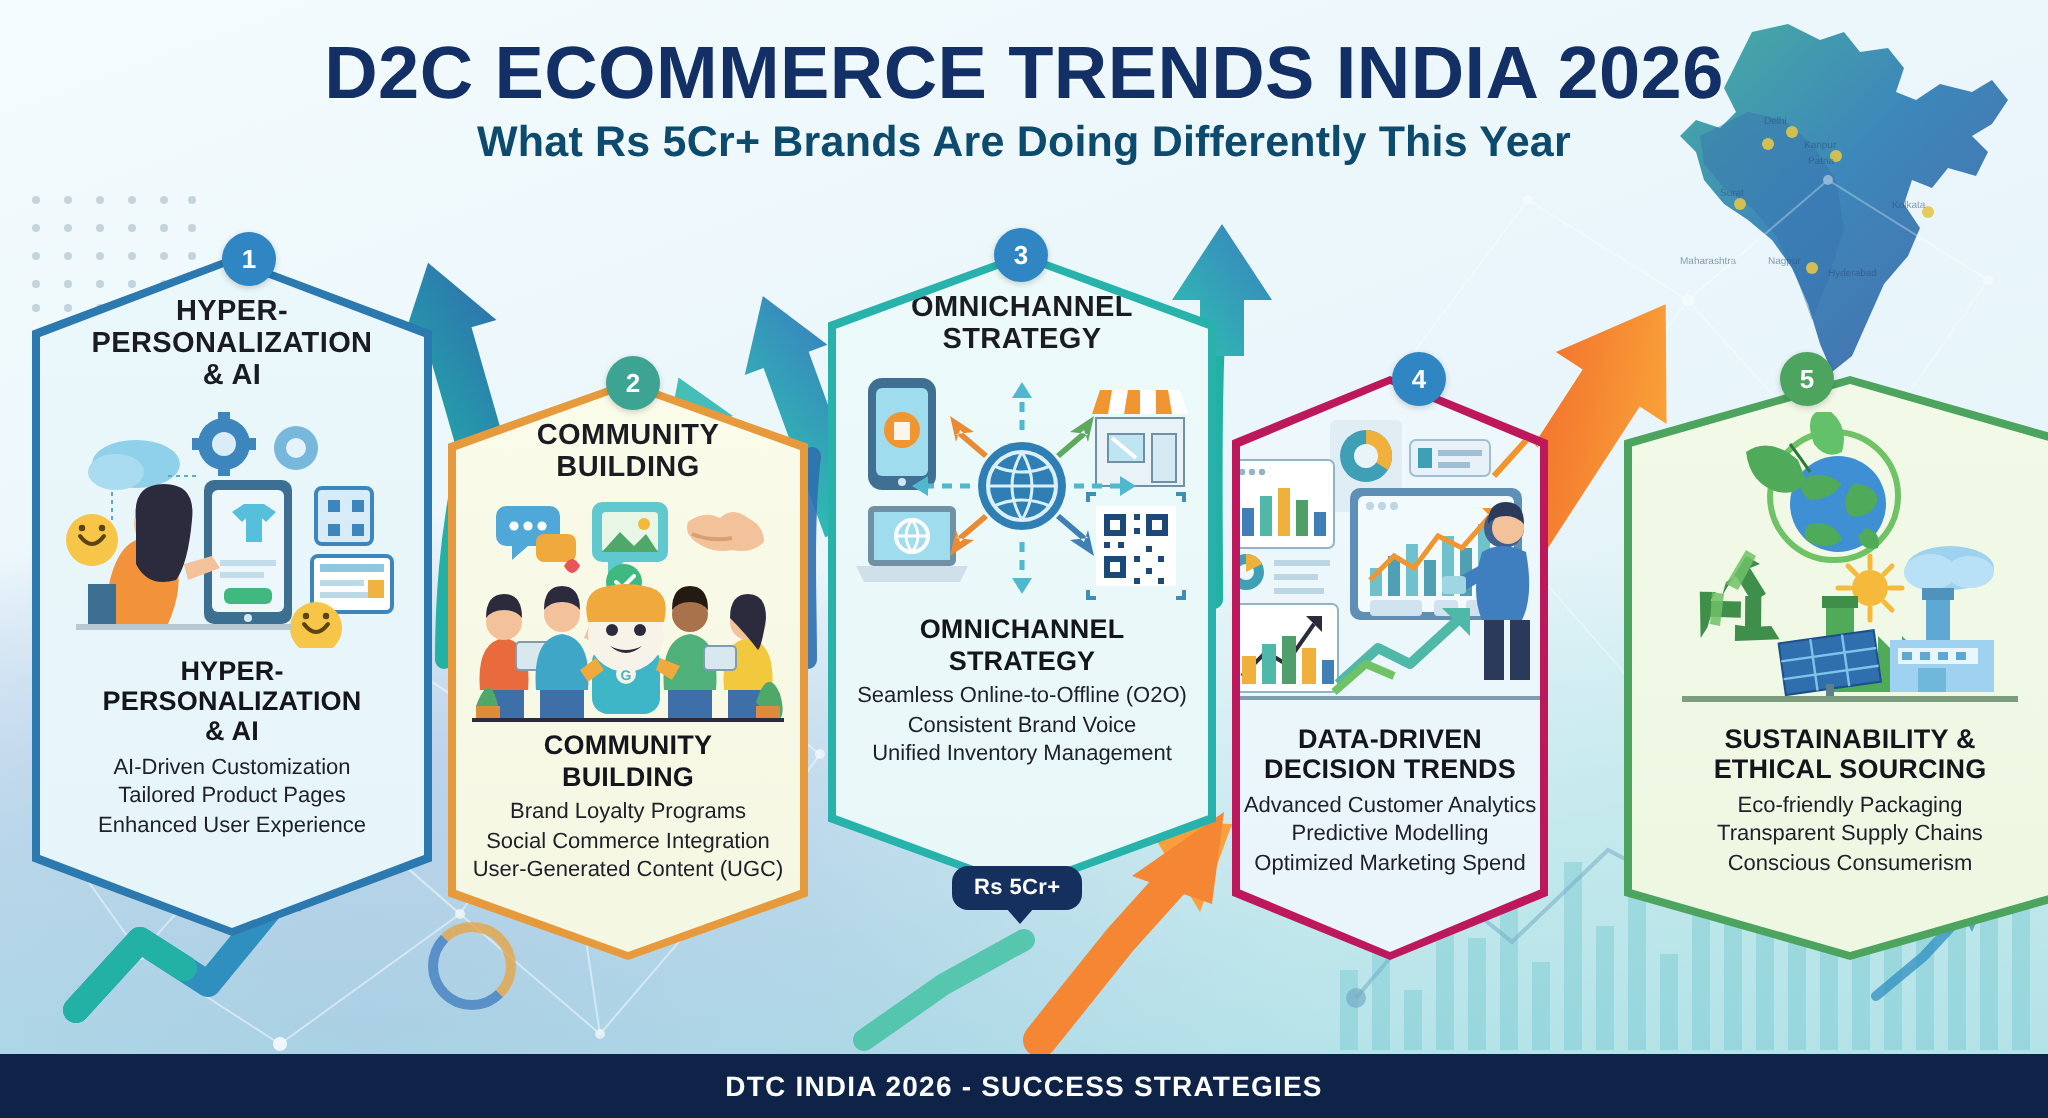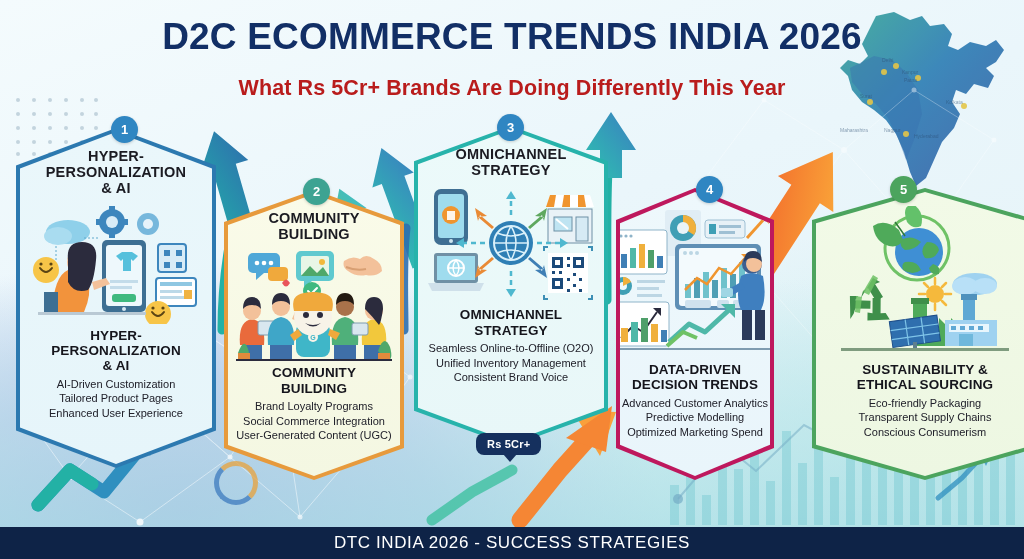--- a/index.html
+++ b/index.html
@@ -26,21 +26,21 @@
   .bg-bars{position:absolute;right:0;bottom:34px;width:360px;height:130px;opacity:.55;}
   .bg-dots{position:absolute;left:14px;top:96px;width:86px;height:62px;opacity:.55;}
   .bg-ring{position:absolute;left:214px;bottom:54px;width:34px;height:34px;border-radius:50%;
     border:5px solid #e8a33d;border-left-color:#3d7bbf;border-bottom-color:#3d7bbf;opacity:.75;}
 
   
   .header{position:absolute;left:0;top:18px;width:100%;text-align:center;z-index:20;}
   .title{font-size:37px;font-weight:bold;letter-spacing:.2px;color:#122f66;
     font-family:"Liberation Sans",sans-serif;line-height:1.05;
     text-shadow:0 1px 0 rgba(255,255,255,.5);}
-  .subtitle{margin-top:19px;font-size:21.5px;font-weight:bold;color:#b91c1c;letter-spacing:.1px;}
+  .subtitle{margin-top:2px;font-size:21.5px;font-weight:bold;color:#0c4a6e;letter-spacing:.1px;}
 
   
   .arrows{position:absolute;inset:0;z-index:5;}
 
   
   .panel{
     position:absolute;z-index:10;
     -webkit-clip-path:polygon(50% 0%,100% 11%,100% 89%,50% 100%,0% 89%,0% 11%);
     clip-path:polygon(50% 0%,100% 11%,100% 89%,50% 100%,0% 89%,0% 11%);
     display:flex;flex-direction:column;align-items:center;
@@ -66,21 +66,21 @@
   
   .tip{position:absolute;z-index:16;background:#15305e;color:#fff;
     font-size:11px;font-weight:bold;padding:5px 11px 5px;border-radius:8px;letter-spacing:.2px;}
   .tip:after{content:"";position:absolute;left:50%;margin-left:-6px;bottom:-7px;
     width:0;height:0;border-left:7px solid transparent;border-right:7px solid transparent;
     border-top:8px solid #15305e;}
 
   
   .footer{position:absolute;left:0;bottom:0;width:100%;height:32px;background:#0e2347;z-index:30;
     display:flex;align-items:center;justify-content:center;}
-  .footer span{color:#fff;font-size:17px;font-weight:normal;letter-spacing:.6px;}
+  .footer span{color:#fff;font-size:14px;font-weight:bold;letter-spacing:.6px;}
 </style>
 </head>
 <body>
 
 <div id="stage">
 
   <div class="bg-base"></div>
   <div class="bg-tealwash"></div>
 
   <svg class="bg-dots" viewBox="0 0 86 62">
@@ -540,22 +540,22 @@
           <path d="M66,72 L52,84 l9,1 l-12,8 l3,-13 l2,6 l14,-12 z" fill="#e98a35"></path>
           <path d="M104,72 L118,84 l-9,1 l12,8 l-3,-13 l-2,6 l-14,-12 z" fill="#3f7fb5"></path>
         </g>
       </svg>
       <div class="p-title">
         <div>OMNICHANNEL</div>
         <div>STRATEGY</div>
       </div>
       <div class="p-bullets">
         <div>Seamless Online-to-Offline (O2O)</div>
+        <div>Consistent Brand Voice</div>
         <div>Unified Inventory Management</div>
-        <div>Consistent Brand Voice</div>
       </div>
     </div>
   </div>
 
   <div class="tip" style="left:476px;top:433px;">
     <span>Rs 5Cr+</span>
   </div>
 
   <div class="badge" style="left:696px;top:176px;background:#2f86c2;">
     <span>4</span>

